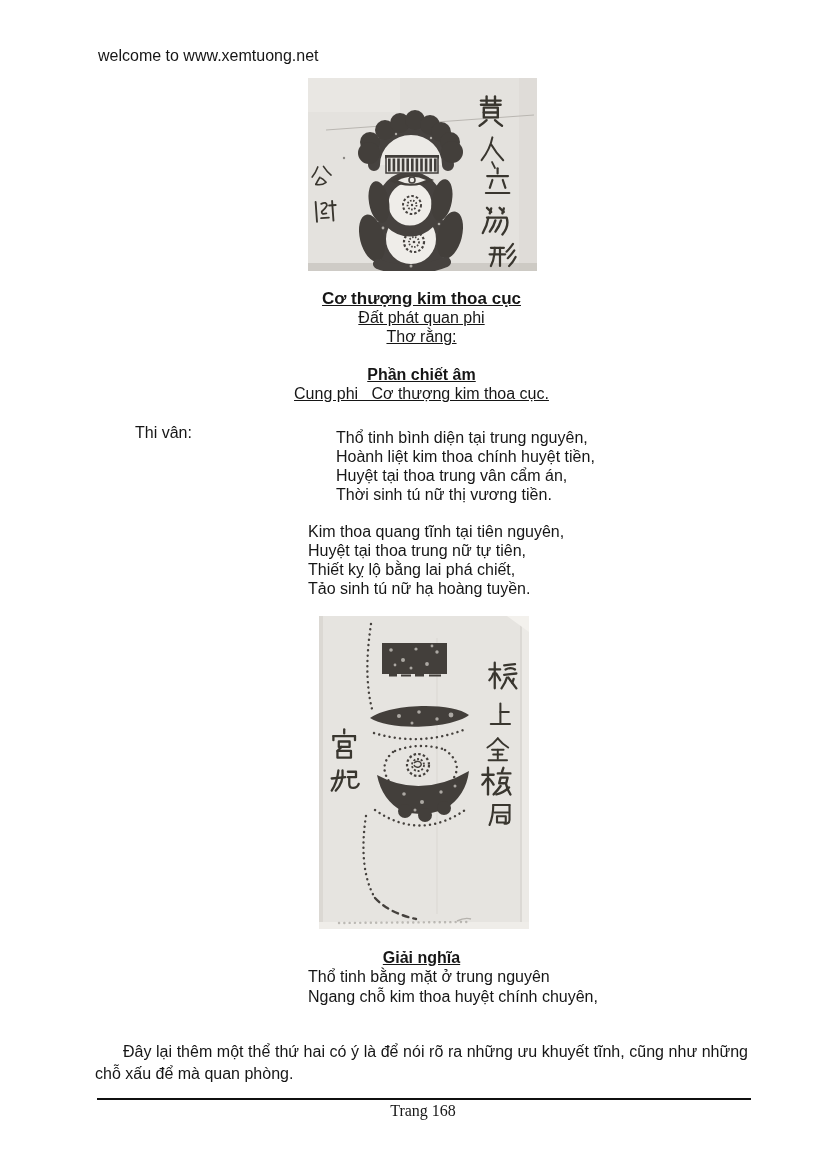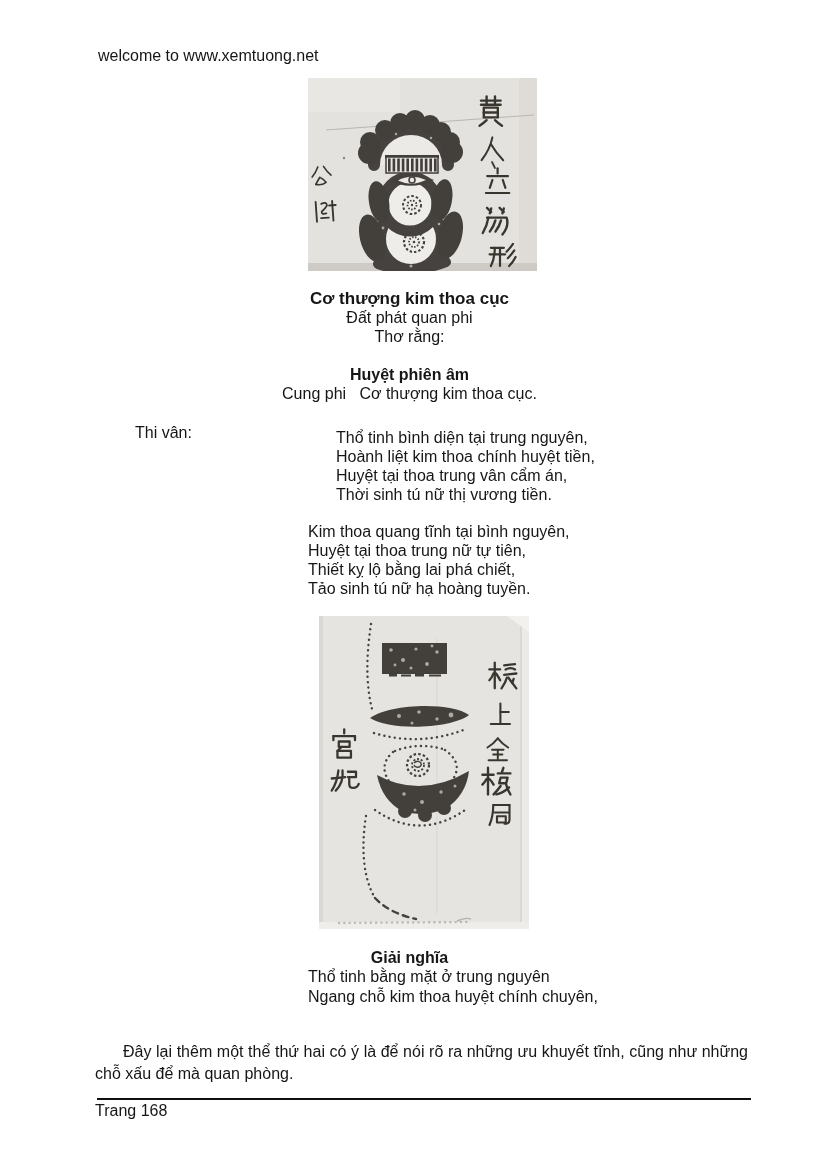--- a/index.html
+++ b/index.html
@@ -1,19 +1,19 @@
 <!DOCTYPE html>
 <html><head>
 <meta charset="utf-8">
 <style>
   html,body{margin:0;padding:0;background:#ffffff;}
   body{width:826px;height:1169px;position:relative;overflow:hidden;
        font-family:"Liberation Sans",sans-serif;font-size:16px;color:#161616;}
   .abs{position:absolute;}
-  .center-col{left:83px;width:653px;text-align:center;}
+  .center-col{left:95px;width:653px;text-align:center;text-decoration:underline;}
   .b{font-weight:bold;}
   .verse{line-height:19px;}
   .meaning{line-height:20px;}
   .pre{white-space:pre-wrap;}
   .para{text-align:justify;text-indent:28px;line-height:21.5px;width:653px;}
   .rule{height:2px;background:#101010;}
   svg .ck path{stroke:#39362f;stroke-width:1.7;fill:none;stroke-linecap:round;stroke-linejoin:round;}
   svg .dot{stroke:#45413d;stroke-width:2.4;fill:none;stroke-dasharray:0.1 5.2;stroke-linecap:round;}
   svg .dash{stroke:#45413d;stroke-width:2.4;fill:none;stroke-dasharray:6 5;stroke-linecap:round;}
   svg .dk{fill:#433f3b;}
@@ -161,33 +161,33 @@
         <path d="M19,3 L19,21"></path>
         <path d="M8,18 L15,18"></path>
         <path d="M16,7 L22,7"></path>
       </g>
   </g>
 </svg>
 
 <div class="abs center-col b" style="top:289px;font-size:17px;">Cơ thượng kim thoa cục</div>
 <div class="abs center-col" style="top:309px;">Đất phát quan phi</div>
 <div class="abs center-col" style="top:328px;">Thơ rằng:</div>
-<div class="abs center-col b" style="top:366px;">Huyệt phiên âm</div>
+<div class="abs center-col b" style="top:366px;">Phần chiết âm</div>
 <div class="abs center-col pre" style="top:385px;">Cung phi   Cơ thượng kim thoa cục.</div>
 <div class="abs" style="left:135px;top:424px;">Thi vân:</div>
 
 <div class="abs verse" style="left:308px;top:428px;margin-left:28px;">
   <div>Thổ tinh bình diện tại trung nguyên,</div>
   <div>Hoành liệt kim thoa chính huyệt tiền,</div>
   <div>Huyệt tại thoa trung vân cẩm án,</div>
   <div>Thời sinh tú nữ thị vương tiền.</div>
 </div>
 
 <div class="abs verse" style="left:308px;top:522px;">
-  <div>Kim thoa quang tĩnh tại bình nguyên,</div>
+  <div>Kim thoa quang tĩnh tại tiên nguyên,</div>
   <div>Huyệt tại thoa trung nữ tự tiên,</div>
   <div>Thiết kỵ lộ bằng lai phá chiết,</div>
   <div>Tảo sinh tú nữ hạ hoàng tuyền.</div>
 </div>
 
 <svg class="abs" style="left:319px;top:616px;" width="210" height="313" viewBox="0 0 210 313">
   <rect width="210" height="313" fill="#e6e4e0"></rect>
   <rect x="0" width="4" height="313" fill="#d8d5d0" opacity="0.8"></rect>
   <rect x="201" width="9" height="313" fill="#eceae6"></rect>
   <line x1="202" y1="0" x2="202" y2="313" stroke="#cac7c2" stroke-width="1"></line>
@@ -324,13 +324,13 @@
 
 <div class="abs center-col b" style="top:949px;">Giải nghĩa</div>
 <div class="abs meaning" style="left:308px;top:967px;">
   <div>Thổ tinh bằng mặt ở trung nguyên</div>
   <div>Ngang chỗ kim thoa huyệt chính chuyên,</div>
 </div>
 
 <div class="abs para" style="left:95px;top:1041px;">Đây lại thêm một thể thứ hai có ý là để nói rõ ra những ưu khuyết tĩnh, cũng như những chỗ xấu để mà quan phòng.</div>
 
 <div class="abs rule" style="left:97px;top:1098px;width:654px;"></div>
-<div class="abs" style="left:95px;top:1102px;width:656px;text-align:left;">Trang 168</div>
+<div class="abs" style="left:95px;top:1102px;width:656px;text-align:center;font-family:Liberation Serif, serif;">Trang 168</div>
 
 </body></html>

